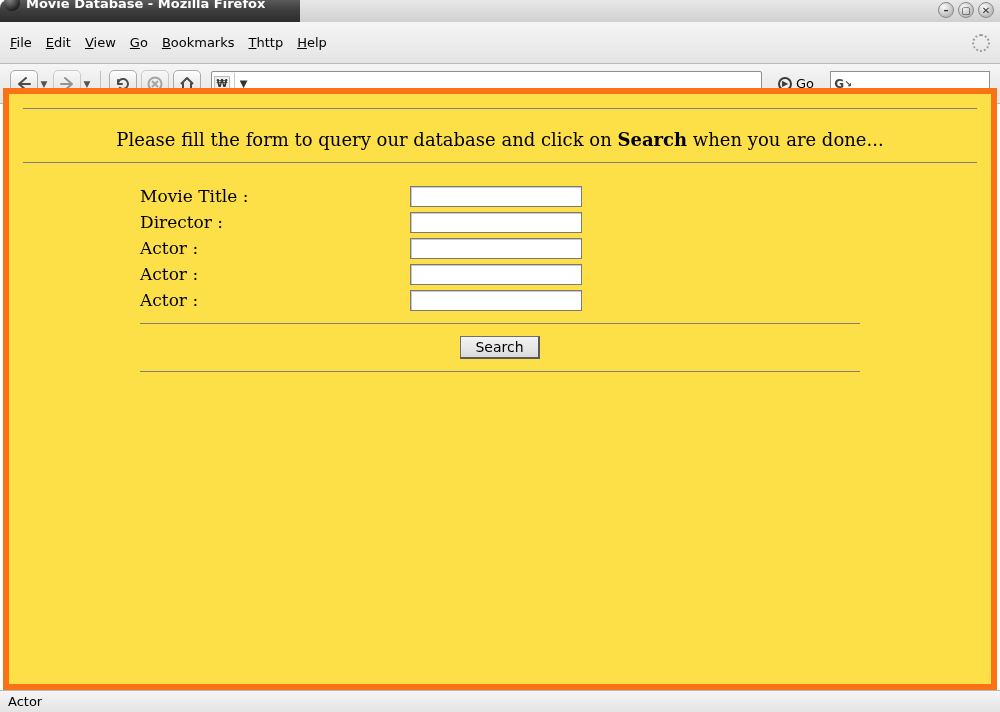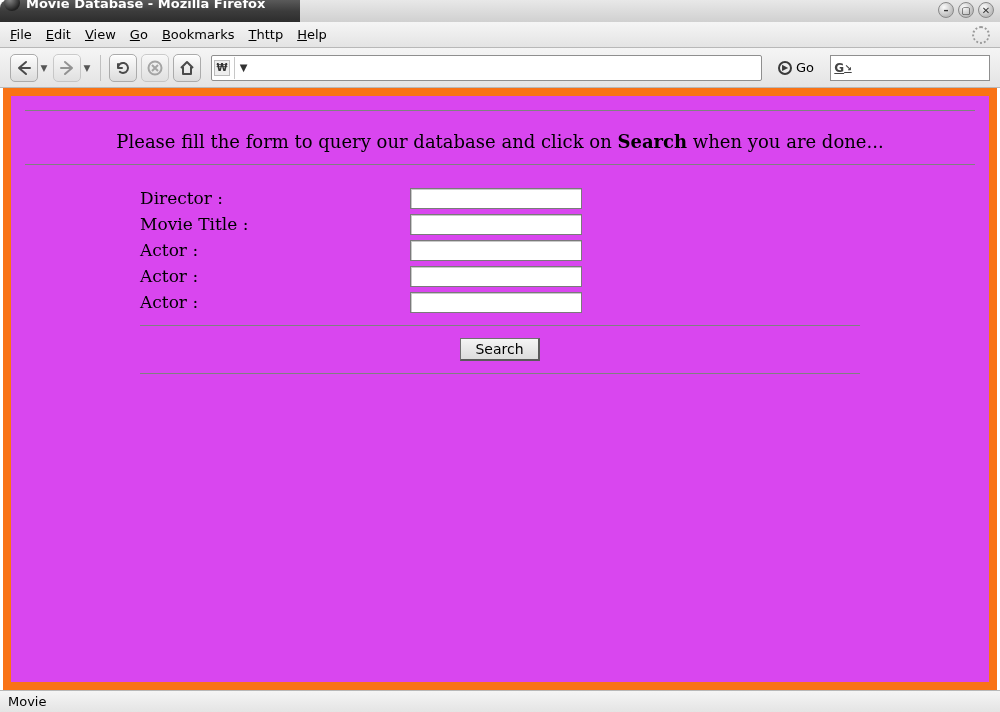--- a/index.html
+++ b/index.html
@@ -49,21 +49,21 @@
   .win-btn {
     width: 16px; height: 16px;
     border-radius: 50%;
     background: radial-gradient(circle at 35% 30%, #fafafa 0%, #bdbdbd 70%);
     border: 1px solid #888;
     display:flex; align-items:center; justify-content:center;
     font-size: 10px; color:#333;
   }
   
   .menubar {
-    height: 26px;
+    height: 42px;
     background: linear-gradient(to bottom, #f5f5f5, #e4e4e4);
     border-bottom: 1px solid #b8b8b8;
     display: flex;
     align-items: center;
     padding: 0 10px;
     gap: 14px;
   }
   .menubar .menu-item {
     font-size: 13px;
     color: #000;
@@ -143,22 +143,22 @@
   }
   .search-box .sicon{
     width:16px;height:16px;font-weight:bold;font-size:12px;
     display:flex;align-items:center;justify-content:center;color:#444;
     text-decoration: underline;
   }
   
   .content-outer{
     position:absolute;
     top:88px; left:3px; right:3px; bottom:22px;
-    border:8px solid #f97316;
-    background:#d946ef;
+    border:6px solid #f97316;
+    background:#fde047;
     overflow:hidden;
   }
   .page{
     padding:14px 14px 0 14px;
     font-family: Georgia, "DejaVu Serif", "Times New Roman", serif;
   }
   .page hr{
     border:none;border-top:1px solid #808080;margin:0;
   }
   .headline{
@@ -290,25 +290,25 @@
 <div class="content-outer">
   <div class="page">
     <hr>
     <div class="headline">
       <span>Please fill the form to query our database and click on </span><b>Search</b><span> when you are done...</span>
     </div>
     <hr>
 
     <div class="form-wrap">
       <div class="form-row">
+        <span class="lbl">Movie Title :</span>
+        <input type="text" style="">
+      </div>
+      <div class="form-row">
         <span class="lbl">Director :</span>
-        <input type="text" style="">
-      </div>
-      <div class="form-row">
-        <span class="lbl">Movie Title :</span>
         <input type="text" style="">
       </div>
       <div class="form-row">
         <span class="lbl">Actor :</span>
         <input type="text" style="">
       </div>
       <div class="form-row">
         <span class="lbl">Actor :</span>
         <input type="text" style="">
       </div>
@@ -319,14 +319,14 @@
       <hr style="margin-top:10px">
       <div class="btn-row">
         <button>Search</button>
       </div>
       <hr>
     </div>
   </div>
 </div>
 
 <div class="statusbar">
-  <span>Movie</span>
+  <span>Actor</span>
 </div>
 
 </body></html>

